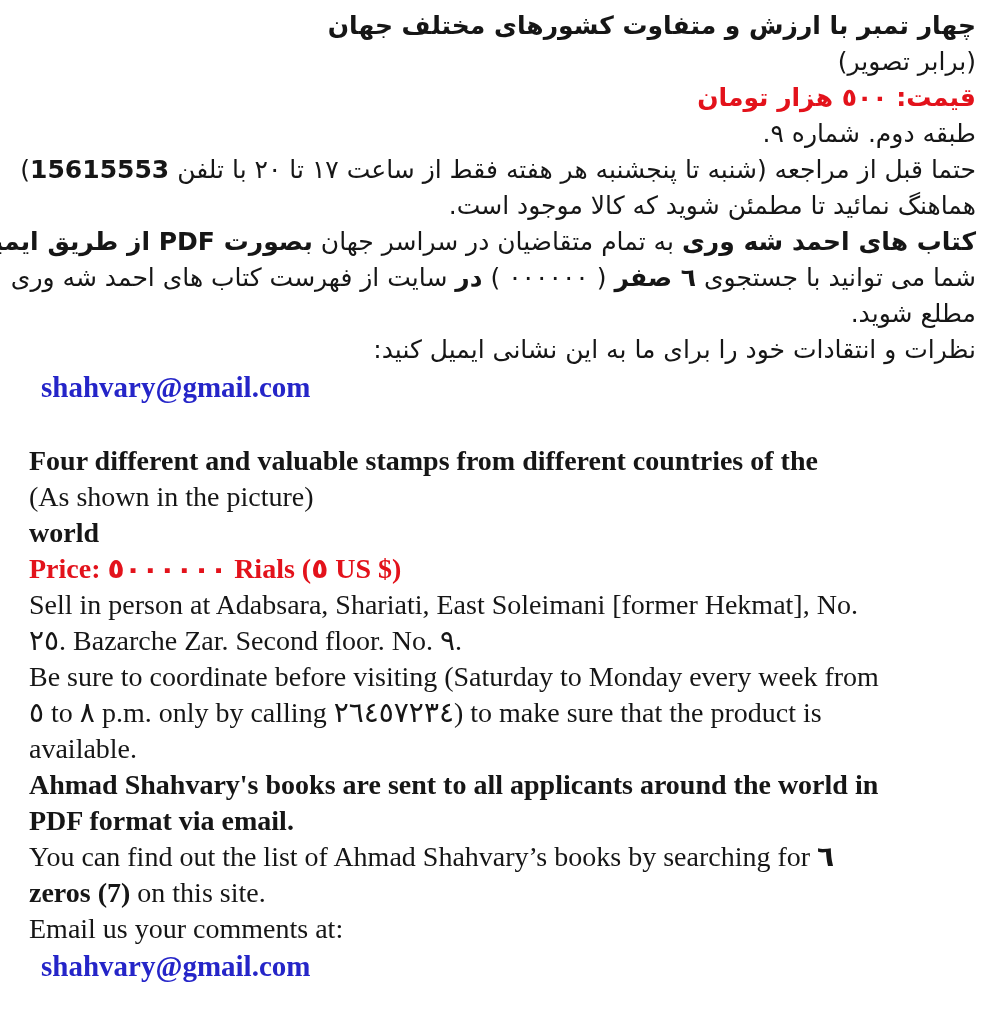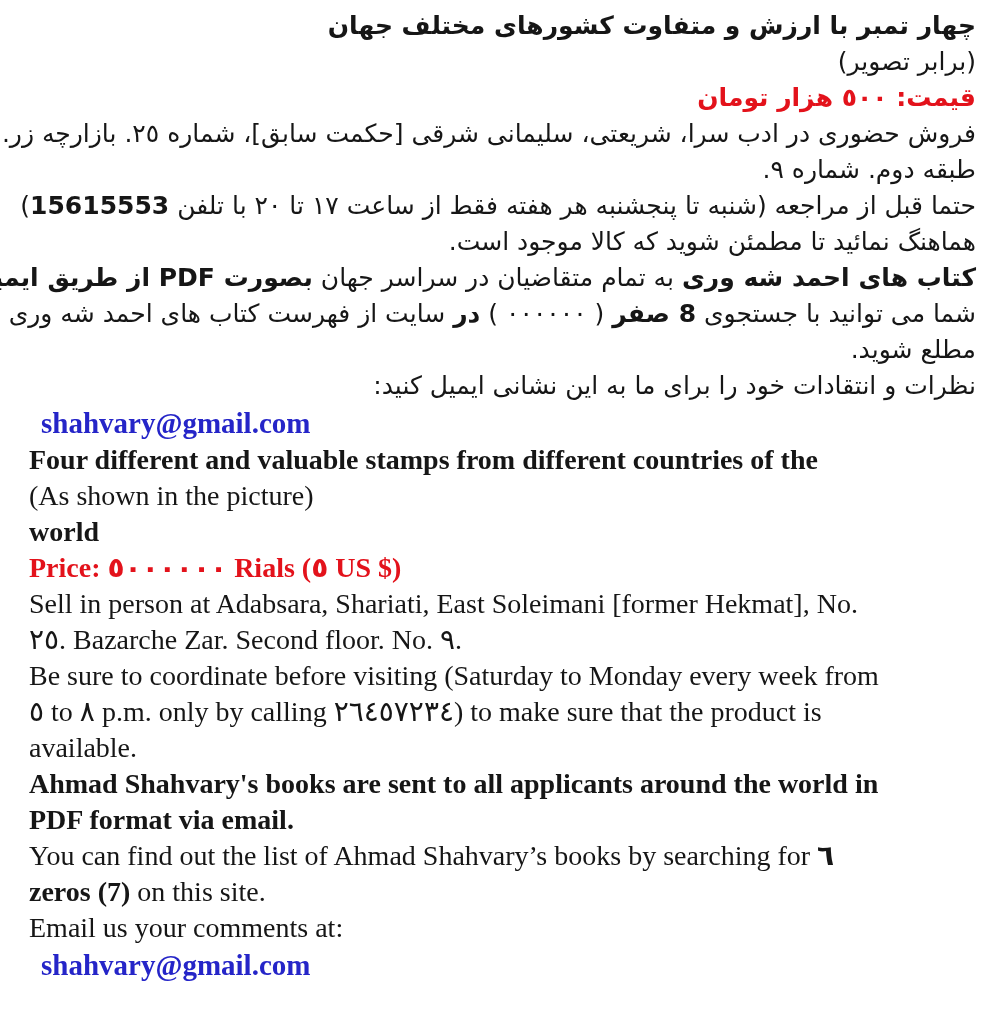--- a/index.html
+++ b/index.html
@@ -36,20 +36,21 @@
   }
   .fa .line.j {
     text-align: justify;
     text-align-last: justify;
   }
   
   .en {
     direction: ltr;
     font-family: "Liberation Serif", "DejaVu Serif", "DejaVu Sans", serif;
     font-size: 28px;
+    margin-top: 37px;
   }
   .en .line {
     line-height: 36px;
     height: 36px;
     text-align: left;
     white-space: nowrap;
   }
   .b { font-weight: bold; }
   .red { color: var(--red); }
   .email-line {
@@ -68,29 +69,28 @@
 </head>
 <body>
 
 <div class="doc">
 
   <div class="fa">
     <div class="line b">چهار تمبر با ارزش و متفاوت کشورهای مختلف جهان</div>
     <div class="line">(برابر تصویر)</div>
     <div class="line b red">قیمت: ٥٠٠ هزار تومان</div>
 
-    <div class="line j">فروش حضوری در ادب سرا، شریعتی، سلیمانی شرقی [حکمت سابق]، شماره ٢٥. بازارچه زر.</div>
     <div class="line">طبقه دوم. شماره ٩.</div>
 
     <div class="line j"><span>حتما قبل از مراجعه (شنبه تا پنجشنبه هر هفته فقط از ساعت ١٧ تا ٢٠ با تلفن </span><span class="b">15615553</span><span>)</span></div>
     <div class="line">هماهنگ نمائید تا مطمئن شوید که کالا موجود است.</div>
 
     <div class="line j"><span class="b">کتاب های احمد شه وری</span><span> به تمام متقاضیان در سراسر جهان </span><span class="b">بصورت PDF  از طریق ایمیل</span></div>
 
-    <div class="line j"><span>شما می توانید با جستجوی </span><span class="b">8 صفر</span><span> ( ٠٠٠٠٠٠ ) </span><span class="b">در</span><span> سایت از فهرست کتاب های احمد شه وری</span></div>
+    <div class="line j"><span>شما می توانید با جستجوی </span><span class="b">٦ صفر</span><span> ( ٠٠٠٠٠٠ ) </span><span class="b">در</span><span> سایت از فهرست کتاب های احمد شه وری</span></div>
     <div class="line">مطلع شوید.</div>
 
     <div class="line">نظرات و انتقادات خود را برای ما به این نشانی ایمیل کنید:</div>
   </div>
 
   <div class="email-line">shahvary@gmail.com</div>
 
   <div class="en">
     <div class="line b">Four different and valuable stamps from different countries of the</div>
     <div class="line">(As shown in the picture)</div>

